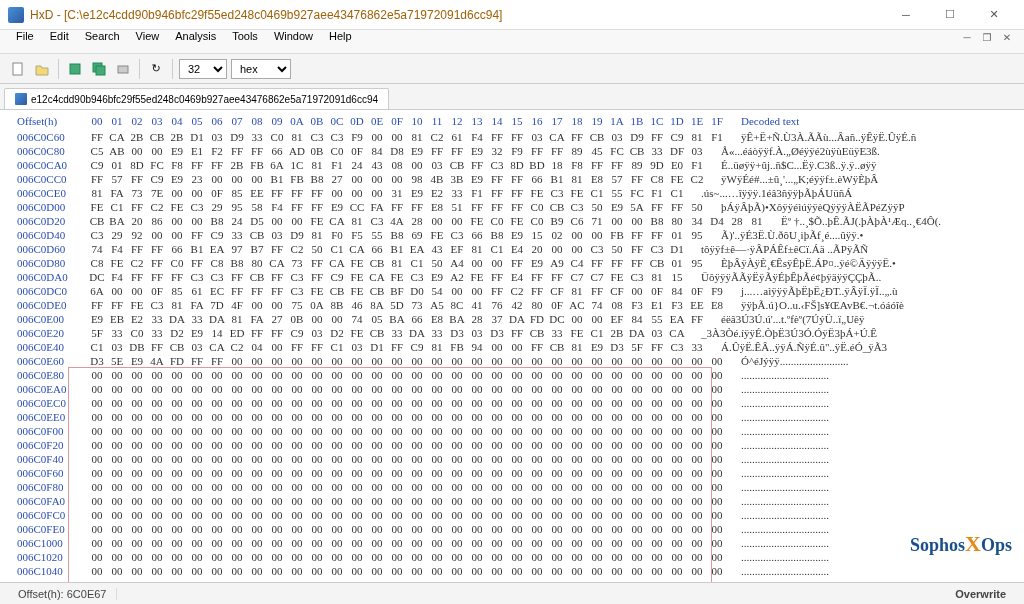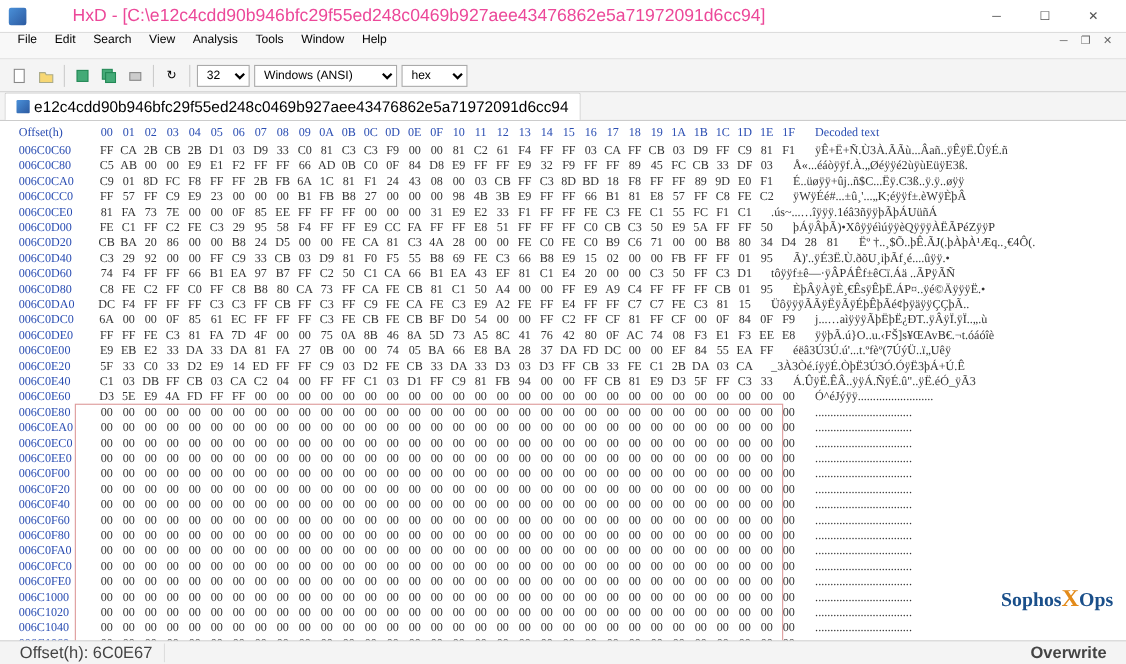--- a/index.html
+++ b/index.html
@@ -1,50 +1,50 @@
 <!DOCTYPE html>
 <html><head>
 <meta charset="utf-8">
 <style>
 * { margin: 0; padding: 0; box-sizing: border-box; }
 body { font-family: "Segoe UI", Tahoma, sans-serif; font-size: 11px; background: #f0f0f0; width: 1024px; height: 604px; overflow: hidden; display: flex; flex-direction: column; }
 .titlebar { background: #fff; height: 30px; display: flex; align-items: center; padding: 0 8px; border-bottom: 1px solid #ddd; }
 .titlebar .icon { width: 16px; height: 16px; background: linear-gradient(135deg,#4a90d9,#2c5aa0); border-radius: 2px; margin-right: 6px; }
-.titlebar .title { flex: 1; font-size: 16px; color: #ec4899; margin-left: 36px; }
+.titlebar .title { flex: 1; font-size: 12px; color: #a16207; }
 .winbtns { display: flex; gap: 0; }
 .winbtn { width: 44px; height: 28px; display: flex; align-items: center; justify-content: center; color: #555; cursor: pointer; }
 .menubar { background: #f8f8f8; height: 24px; display: flex; align-items: flex-start; padding: 0 8px; border-bottom: 1px solid #ddd; }
 .menubar .mitem { padding: 3px 8px; cursor: pointer; }
 .menubar .spacer { flex: 1; }
 .menubar .mdi { width: 18px; height: 14px; margin-left: 2px; display: inline-flex; align-items: center; justify-content: center; font-size: 10px; color: #666; cursor: pointer; }
 .toolbar { background: #f4f4f4; height: 30px; display: flex; align-items: center; padding: 0 8px; gap: 4px; border-bottom: 1px solid #ccc; }
 .tbtn { width: 20px; height: 20px; display: flex; align-items: center; justify-content: center; cursor: pointer; border: 1px solid transparent; border-radius: 2px; }
 .tbsep { width:1px; height:20px; background:#ccc; margin:0 2px; }
 .tbselect { height: 20px; border: 1px solid #aaa; background: #fff; padding: 0 4px; font-size: 11px; }
 .tbinput { width: 48px; }
 .enc { width: 130px; }
 .tabbar { background: #f4f4f4; height: 26px; display: flex; align-items: flex-end; padding: 0 4px; border-bottom: 1px solid #ccc; }
-.tab { background: #fff; border: 1px solid #ccc; border-bottom: none; padding: 4px 10px; font-size: 14px; display: flex; align-items: center; gap: 4px; border-radius: 2px 2px 0 0; cursor: pointer; }
+.tab { background: #fff; border: 1px solid #ccc; border-bottom: none; padding: 4px 10px; font-size: 10px; display: flex; align-items: center; gap: 4px; border-radius: 2px 2px 0 0; cursor: pointer; }
 .tab .ficon { width: 12px; height: 12px; background: linear-gradient(135deg,#4a90d9,#2c5aa0); border-radius: 1px; }
 .hexview { flex: 1; background: #fff; font-family: Liberation Serif, serif; font-size: 11px; line-height: 14px; overflow: hidden; position: relative; padding: 4px 17px; }
 .hexheader { color: #2a4db2; display: flex; margin-bottom: 2px; }
 .hexheader .offlbl { width: 70px; }
 .hexheader .cols { display: flex; gap: 0; }
 .hexheader .col { width: 20px; text-align: center; }
 .hexheader .dec { margin-left: 14px; }
 .hexrow { display: flex; white-space: pre; }
 .hexrow .addr { width: 70px; color: #2a4db2; }
 .hexrow .bytes { display: flex; }
 .hexrow .byte { width: 20px; text-align: center; color: #333; }
 .hexrow .byte.zero { color: #333; }
 .hexrow .ascii { margin-left: 14px; color: #333; letter-spacing: 0; }
 .highlight-box { position: absolute; border: 1px solid #d99; pointer-events: none; }
 .watermark { position: absolute; right: 12px; bottom: 30px; font-size: 18px; font-weight: bold; color: #1a4f8a; pointer-events:none; }
 .watermark .x { color: #e38b1a; font-size: 22px; }
-.statusbar { height: 22px; background: #f4f4f4; border-top: 1px solid #ccc; display: flex; align-items: center; padding: 0 8px; font-size: 15px; color: #444; }
+.statusbar { height: 22px; background: #f4f4f4; border-top: 1px solid #ccc; display: flex; align-items: center; padding: 0 8px; font-size: 11px; color: #444; }
 .statusbar .cell { padding: 0 10px; border-right: 1px solid #ddd; }
 .statusbar .cell:last-child { border-right:none;font-weight:bold; }
 .statusbar .stretch { flex: 1; }
 </style>
 </head>
 <body>
 
 <div class="titlebar">
   <span class="icon"></span>
   <span class="title">HxD - [C:\e12c4cdd90b946bfc29f55ed248c0469b927aee43476862e5a71972091d6cc94]</span>
@@ -88,21 +88,20 @@
     </div>
   <div class="tbtn">
       <svg width="14" height="14">
         <rect x="2" y="4" width="10" height="7" fill="#ccc" stroke="#888"></rect>
       </svg>
     </div>
   <div class="tbsep"></div>
   <div class="tbtn">↻</div>
   <div class="tbsep"></div>
   <select class="tbselect tbinput"><option>32</option></select>
-  <select class="tbselect enc"><option>Windows (ANSI)</option></select>
   <select class="tbselect" style="width:60px"><option>hex</option></select>
 </div>
 
 <div class="tabbar">
   <div class="tab">
     <span class="ficon"></span>
     <span>e12c4cdd90b946bfc29f55ed248c0469b927aee43476862e5a71972091d6cc94</span>
   </div>
 </div>
 

